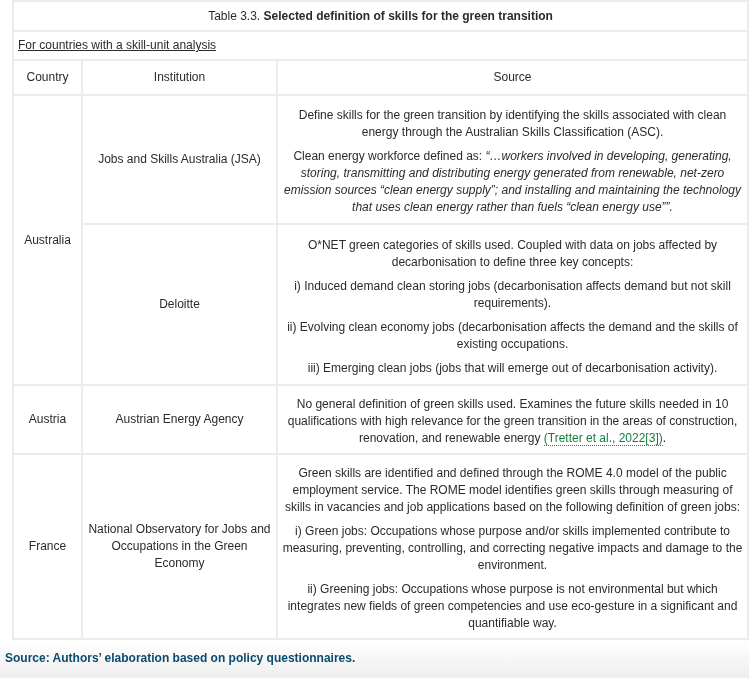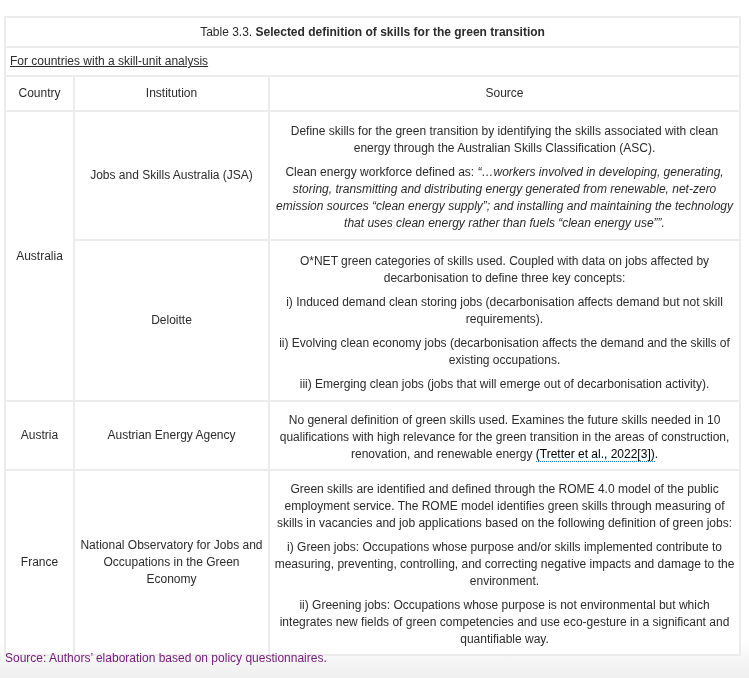--- a/index.html
+++ b/index.html
@@ -4,49 +4,48 @@
 <style>
   html, body { margin: 0; padding: 0; }
   body {
     width: 749px; height: 678px; overflow: hidden;
     background: linear-gradient(to bottom, #ffffff 0px, #ffffff 640px, #eeeeee 678px);
     font-family: "Liberation Sans", sans-serif;
     color: #2b2b2b;
     position: relative;
   }
   .tbl {
-    position: absolute; left: 4px; top: 0; width: 735px;
+    position: absolute; left: 12px; top: 0; width: 735px;
     border-collapse: collapse; table-layout: fixed;
     font-size: 12px; line-height: 17px;
     background: #ffffff;
-    margin-top: 16px;
   }
   .tbl td, .tbl th {
     border: 2px solid #ececec;
     vertical-align: middle;
     padding: 0 4px;
     font-weight: normal;
     text-align: center;
   }
   .tbl .title-cell { height: 28px; text-align: center; font-size: 12px; }
   .tbl .title-cell b { font-weight: bold; }
   .tbl .subtitle-cell { height: 27px; text-align: left; text-decoration: underline; }
   .tbl .head-cell { height: 33px; }
   .src { text-align: justify; padding: 10px 4px 6px 4px !important; }
   .src p { margin: 0 0 7px 0; }
   .src p:last-child { margin-bottom: 0; }
   .it { font-style: italic; }
-  .ref { color: #000000; border-bottom: 1px dotted #1f6fb5; text-decoration: none; }
+  .ref { color: #15803d; border-bottom: 1px dotted #1f6fb5; text-decoration: none; }
   .r-jsa { height: 129px; }
   .r-del { height: 161px; }
   .r-aut { height: 68px; }
   .r-fra { height: 171px; }
   .note {
     position: absolute; left: 5px; top: 651px;
-    font-size: 12px; color: #701a75;
+    font-size: 12px; color: #0c4a6e; font-weight: bold;
   }
 </style>
 </head>
 <body>
 
 <table class="tbl">
   <colgroup>
     <col style="width:69px">
     <col style="width:195px">
     <col style="width:471px">

